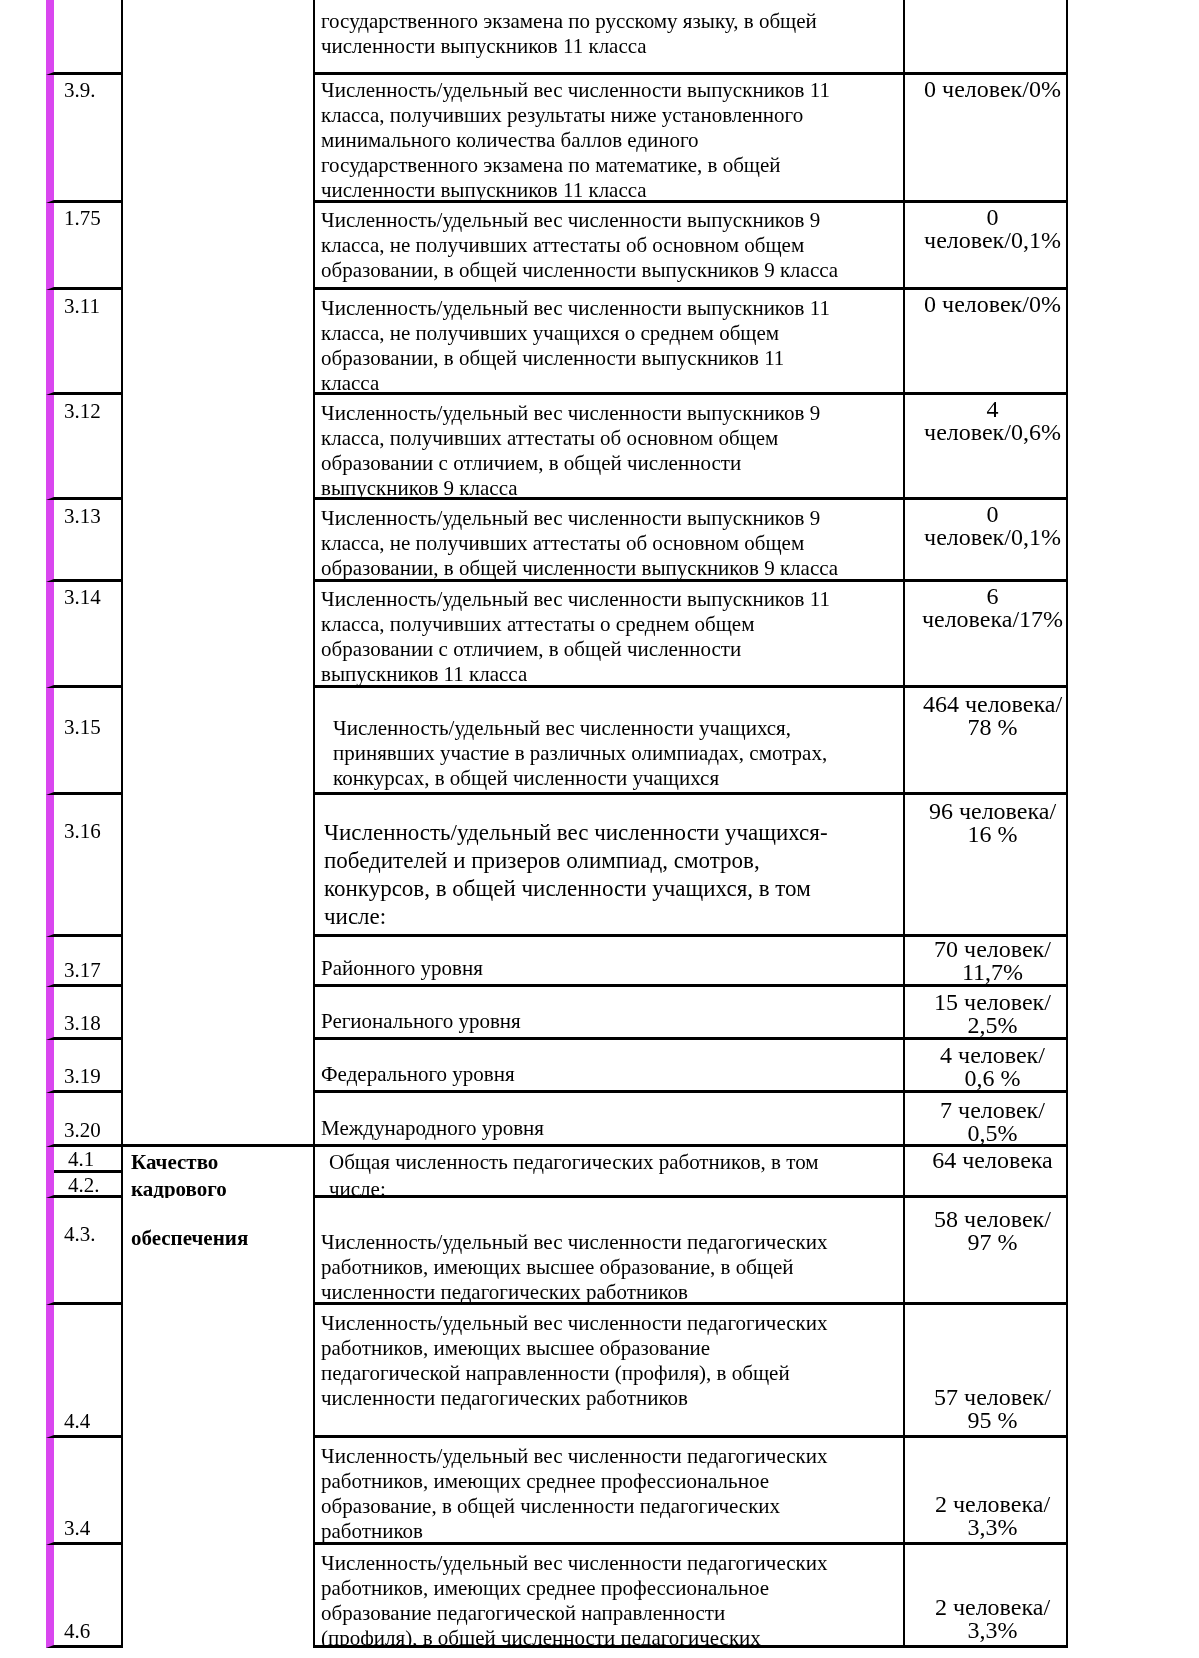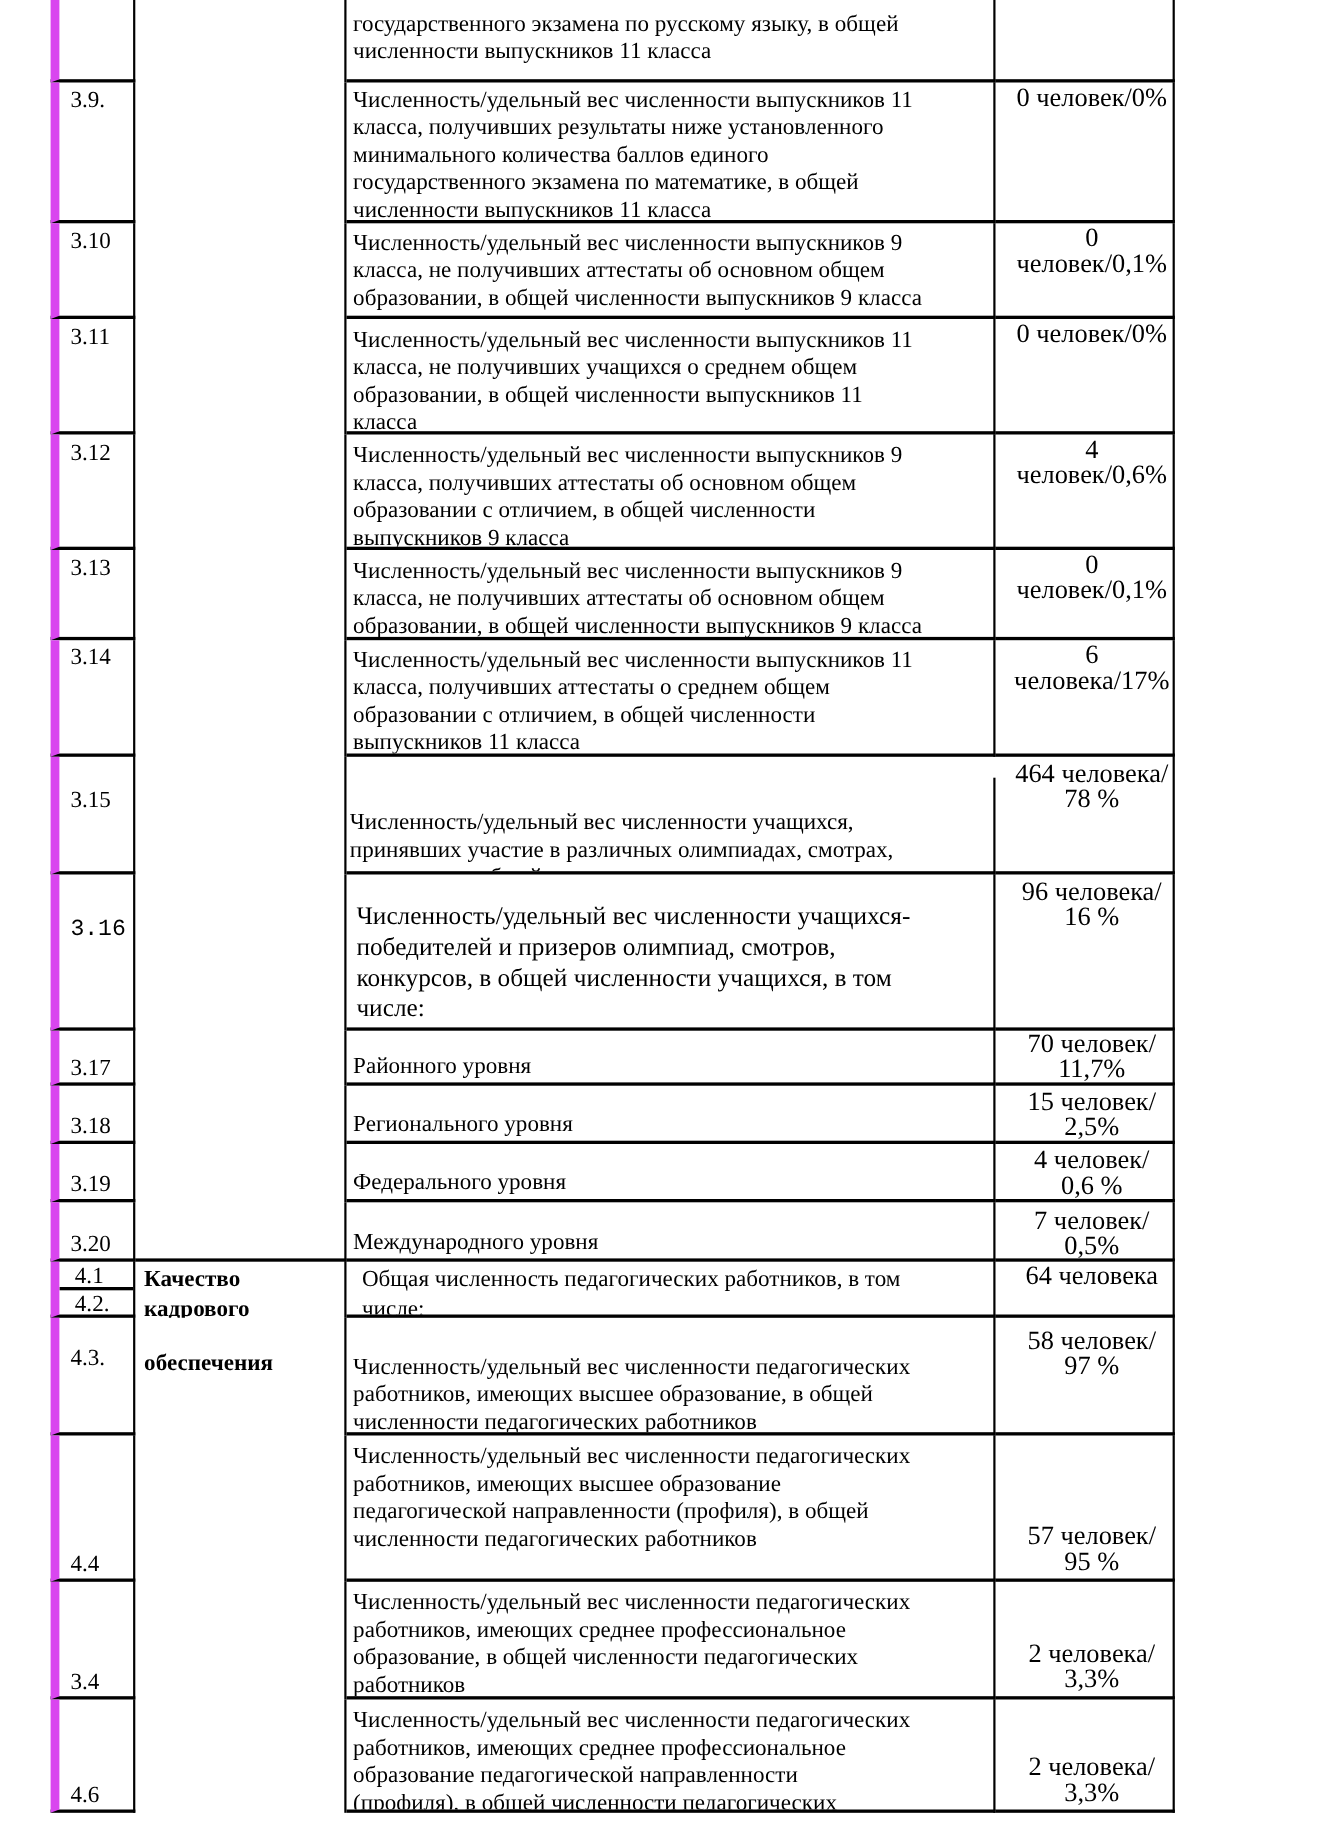--- a/index.html
+++ b/index.html
@@ -77,21 +77,21 @@
           <div>минимального количества баллов единого</div>
           <div>государственного экзамена по математике, в общей</div>
           <div>численности выпускников 11 класса</div>
         </div>
         <div class="cell c4 bb" style="padding-top: 3px;">
           <div>0 человек/0%</div>
         </div>
       </div>
       <div class="t-row" style="height: 87px;">
         <div class="cell c1 bb" style="padding-top: 4px;">
-          <div>3.10</div>
+          <div>1.75</div>
         </div>
         <div class="cell c2"></div>
         <div class="cell c3 bb" style="padding-top: 5px;">
           <div>Численность/удельный вес численности выпускников 9</div>
           <div>класса, не получивших аттестаты об основном общем</div>
           <div>образовании, в общей численности выпускников 9 класса</div>
         </div>
         <div class="cell c4 bb" style="padding-top: 3px;">
           <div>0 человек/0,1%</div>
         </div>
@@ -153,32 +153,32 @@
         </div>
         <div class="cell c4 bb" style="padding-top: 3px;">
           <div>6 человека/17%</div>
         </div>
       </div>
       <div class="t-row" style="height: 107px;">
         <div class="cell c1 bb" style="padding-top: 28px;">
           <div>3.15</div>
         </div>
         <div class="cell c2"></div>
-        <div class="cell c3 bb" style="padding-top: 28px; padding-left: 3px; margin-top: 19px;">
+        <div class="cell c3 bb" style="padding-top: 28px; padding-left: 18px;">
           <div>Численность/удельный вес численности учащихся,</div>
           <div>принявших участие в различных олимпиадах, смотрах,</div>
           <div>конкурсах, в общей численности учащихся</div>
         </div>
         <div class="cell c4 bb" style="padding-top: 5px;">
           <div>464 человека/</div>
           <div>78 %</div>
         </div>
       </div>
       <div class="t-row" style="height: 142px;">
-        <div class="cell c1 bb" style="padding-top: 40px; font-family: Liberation Mono, monospace;">
+        <div class="cell c1 bb" style="padding-top: 25px;">
           <div>3.16</div>
         </div>
         <div class="cell c2"></div>
         <div class="cell c3 bb" style="padding-top: 24px; font-size: 23px; line-height: 28px; padding-left: 9px;">
           <div>Численность/удельный вес численности учащихся-</div>
           <div>победителей и призеров олимпиад, смотров,</div>
           <div>конкурсов, в общей численности учащихся, в том</div>
           <div>числе:</div>
         </div>
         <div class="cell c4 bb" style="padding-top: 5px;">

